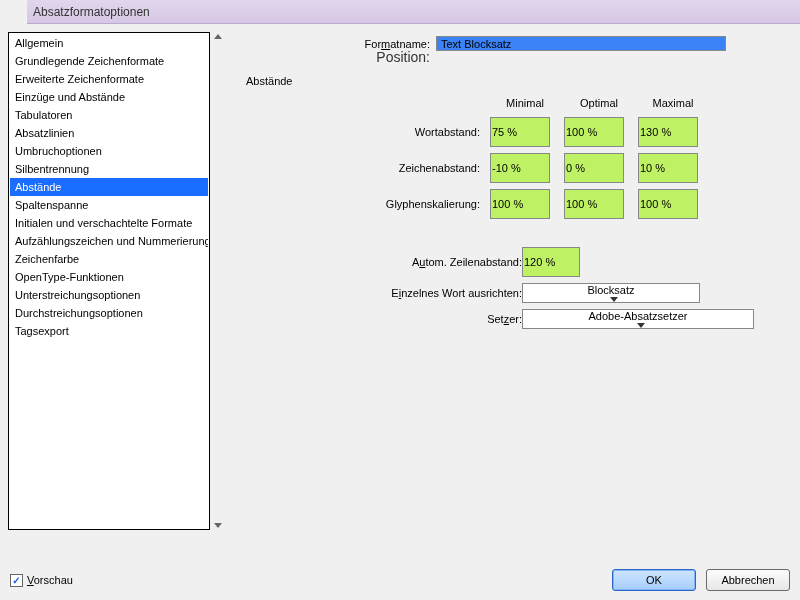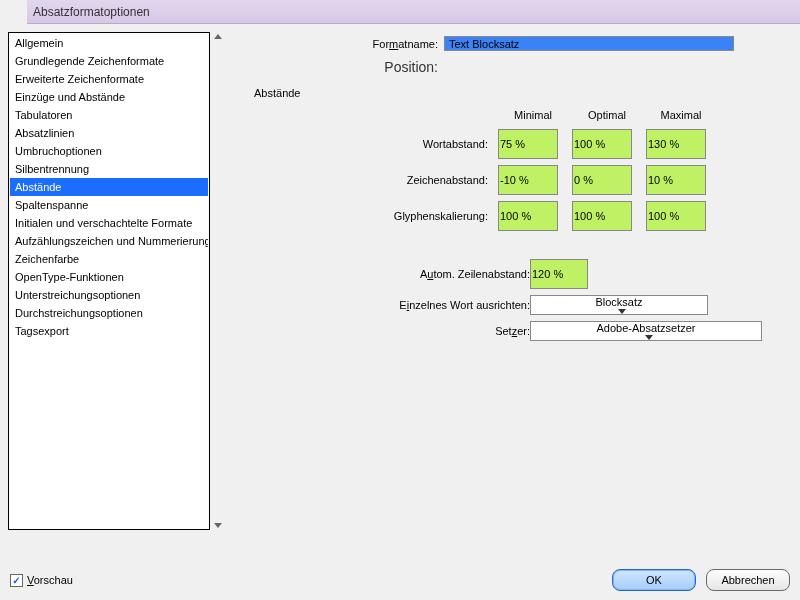--- a/index.html
+++ b/index.html
@@ -25,21 +25,21 @@
     align-items: center;
     padding-left: 6px;
     color: #333;
     font-size: 12px;
     margin-left: 27px;
   }
   .body {
     flex: 1;
     display: flex;
     padding: 8px 8px 0 8px;
-    gap: 24px;
+    gap: 16px;
     position: relative;
   }
   .sidebar-wrap {
     display: flex;
     position: relative;
   }
   .sidebar {
     width: 202px;
     height: 498px;
     border: 1px solid #000;
@@ -75,21 +75,21 @@
     color: #fff;
   }
   .main {
     flex: 1;
     position: relative;
     padding: 4px;
   }
   .form-row {
     display: flex;
     align-items: center;
-    margin-bottom: 12px;
+    margin-bottom: 2px;
   }
   .form-label {
     width: 190px;
     text-align: right;
     padding-right: 6px;
   }
   .form-label-small {
     width: 190px;
     text-align: right;
     padding-right: 6px;
@@ -172,21 +172,21 @@
     align-items: center;
     padding: 0 10px 4px 10px;
     gap: 10px;
   }
   .footer-spacer { flex: 1; }
   .btn {
     height: 22px;
     min-width: 84px;
     border: 1px solid #6a6a6a;
     background: linear-gradient(#fdfdfd, #e6e6e6);
-    border-radius: 8px;
+    border-radius: 3px;
     font-size: 11px;
     cursor: pointer;
     display: flex;
     align-items: center;
     justify-content: center;
     padding: 0 10px;
   }
   .btn.primary {
     border: 1px solid #2a66c9;
     background: linear-gradient(#cfe6ff, #a6cdfb);

